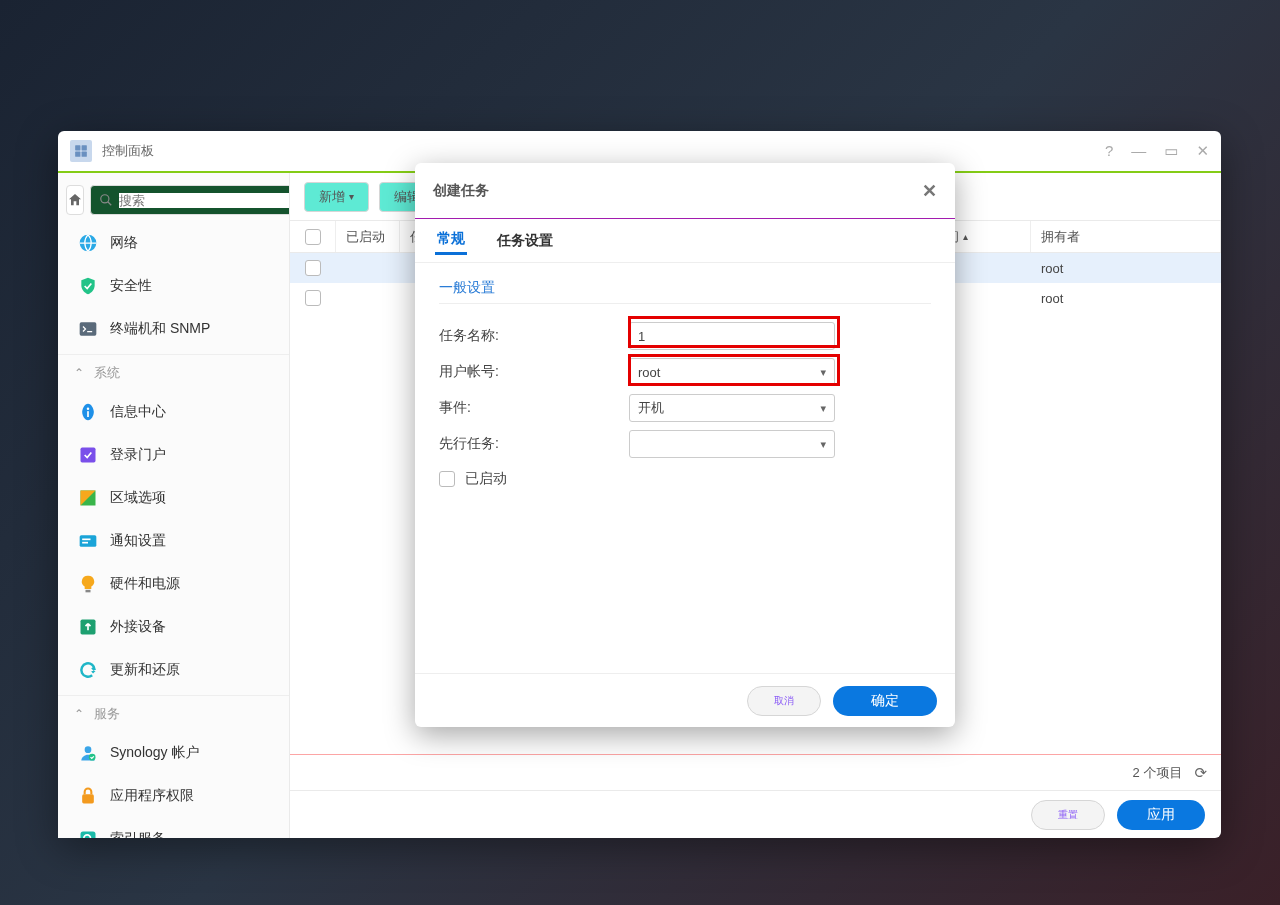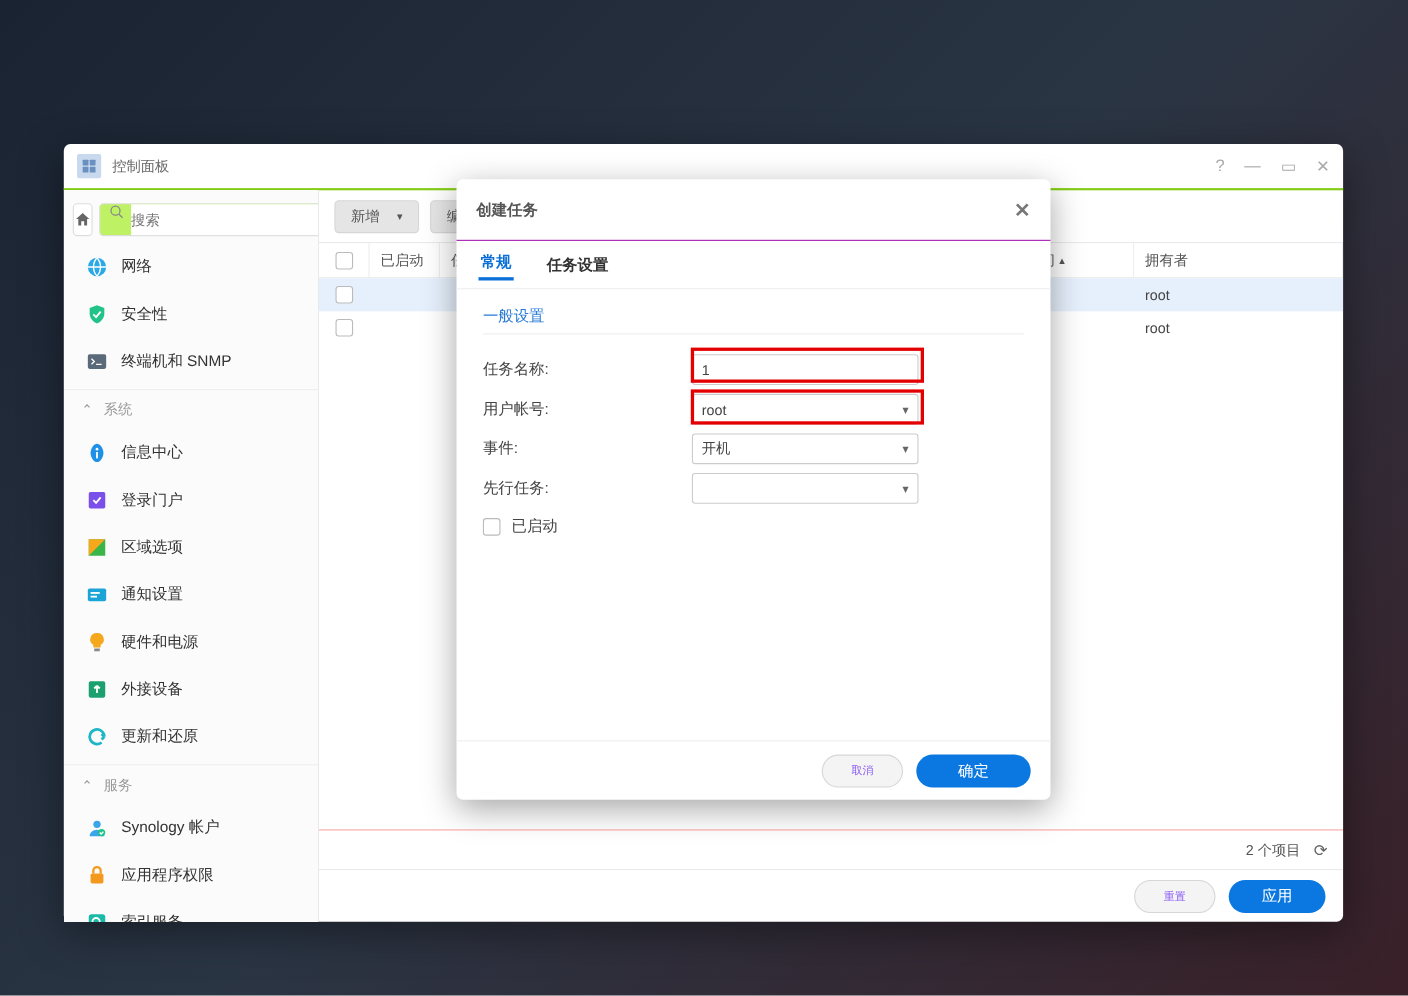--- a/index.html
+++ b/index.html
@@ -15,32 +15,32 @@
 .titlebar-icon { width: 22px; height: 22px; background: #c8d8ed; border-radius: 2px; margin-right: 10px; display:flex;align-items:center;justify-content:center; }
 .titlebar-title { color: #666; font-size: 13px; flex: 1; }
 .titlebar-controls { display: flex; gap: 18px; color: #aaa; font-size: 15px; }
 .titlebar-controls span { cursor: pointer; }
 
 .window-body { flex: 1; display: flex; overflow: hidden; }
 
 .sidebar { width: 232px; border-right: 1px solid #eaeaea; overflow-y: auto; background: #fbfbfb; padding-top: 6px; }
 .sidebar-search-row { display: flex; align-items: center; padding: 6px 8px; gap: 6px; }
 .home-btn { width: 30px; height: 30px; border: 1px solid #ddd; border-radius: 4px; display: flex; align-items: center; justify-content: center; color: #666; background:#fff; }
-.search-box { flex: 1; height: 30px; border: 1px solid #ddd; border-radius: 4px; display: flex; padding: 0 8px; background:#bef264; }
+.search-box { flex: 1; height: 30px; border: 1px solid #ddd; border-radius: 4px; display: flex; align-items: center; padding: 0 8px; background:#14532d; }
 .search-box input { border: none; outline: none; flex: 1; font-size: 13px; color: #666; margin-left: 6px; }
 
 .sidebar-item { height: 43px; display: flex; align-items: center; padding: 0 20px; gap: 12px; color: #333; font-size: 14px; cursor: pointer; }
 .sidebar-icon { width: 20px; height: 20px; display: flex; align-items: center; justify-content: center; flex-shrink:0; }
 
 .sidebar-header { height: 36px; display: flex; align-items: center; padding: 0 16px; gap: 10px; color: #9a9a9a; font-size: 13px; border-top: 1px solid #eee; margin-top: 4px; }
 .chevron { font-size: 12px; color:#9a9a9a; }
 
 .main { flex: 1; display: flex; flex-direction: column; position: relative; }
 .toolbar { height: 48px; display: flex; align-items: center; padding: 0 14px; gap: 10px; border-bottom: 1px solid #eaeaea; }
-.tb-btn { height: 30px; padding: 0 14px; border: 1px solid #d6d6d6; border-radius: 4px; background: #e5e5e5; color: #555; font-size: 13px; display: flex; align-items: center; gap: 16px; cursor: pointer; }
+.tb-btn { height: 30px; padding: 0 14px; border: 1px solid #d6d6d6; border-radius: 4px; background: #5eead4; color: #555; font-size: 13px; display: flex; align-items: center; gap: 4px; cursor: pointer; }
 .caret { font-size: 10px; }
 
 .table-header { height: 32px; display: flex; align-items: center; border-bottom: 1px solid #eaeaea; color: #555; font-size: 13px; }
 .col { padding: 0 10px; border-right: 1px solid #eee; height: 100%; display: flex; align-items: center; }
 .col-check { width: 46px; justify-content: center; }
 .col-enabled { width: 64px; }
 .col-name { width: 158px; }
 .col-app { width: 154px; }
 .col-action { width: 159px; }
 .col-next { width: 160px; gap:4px; }

